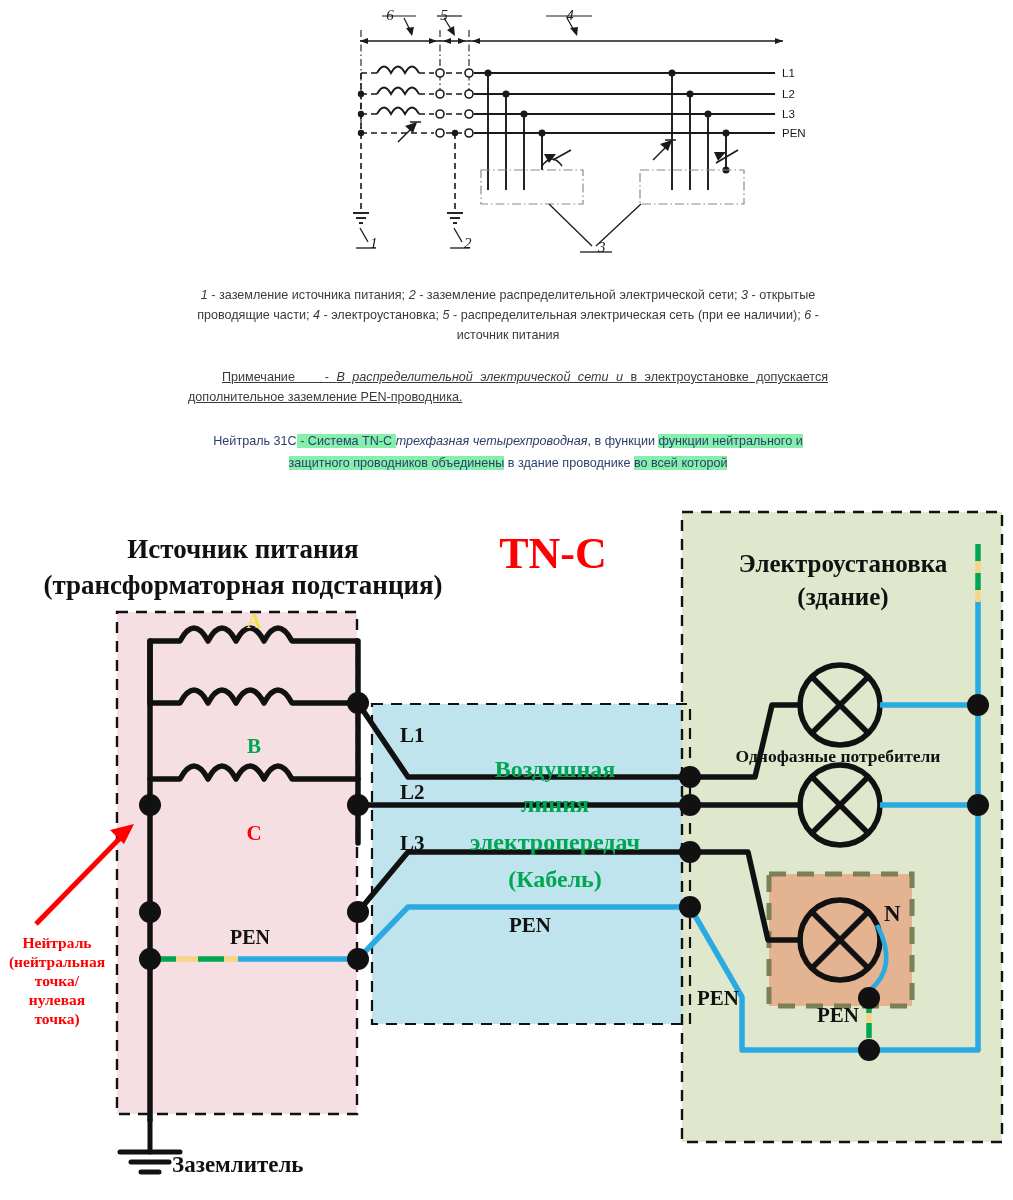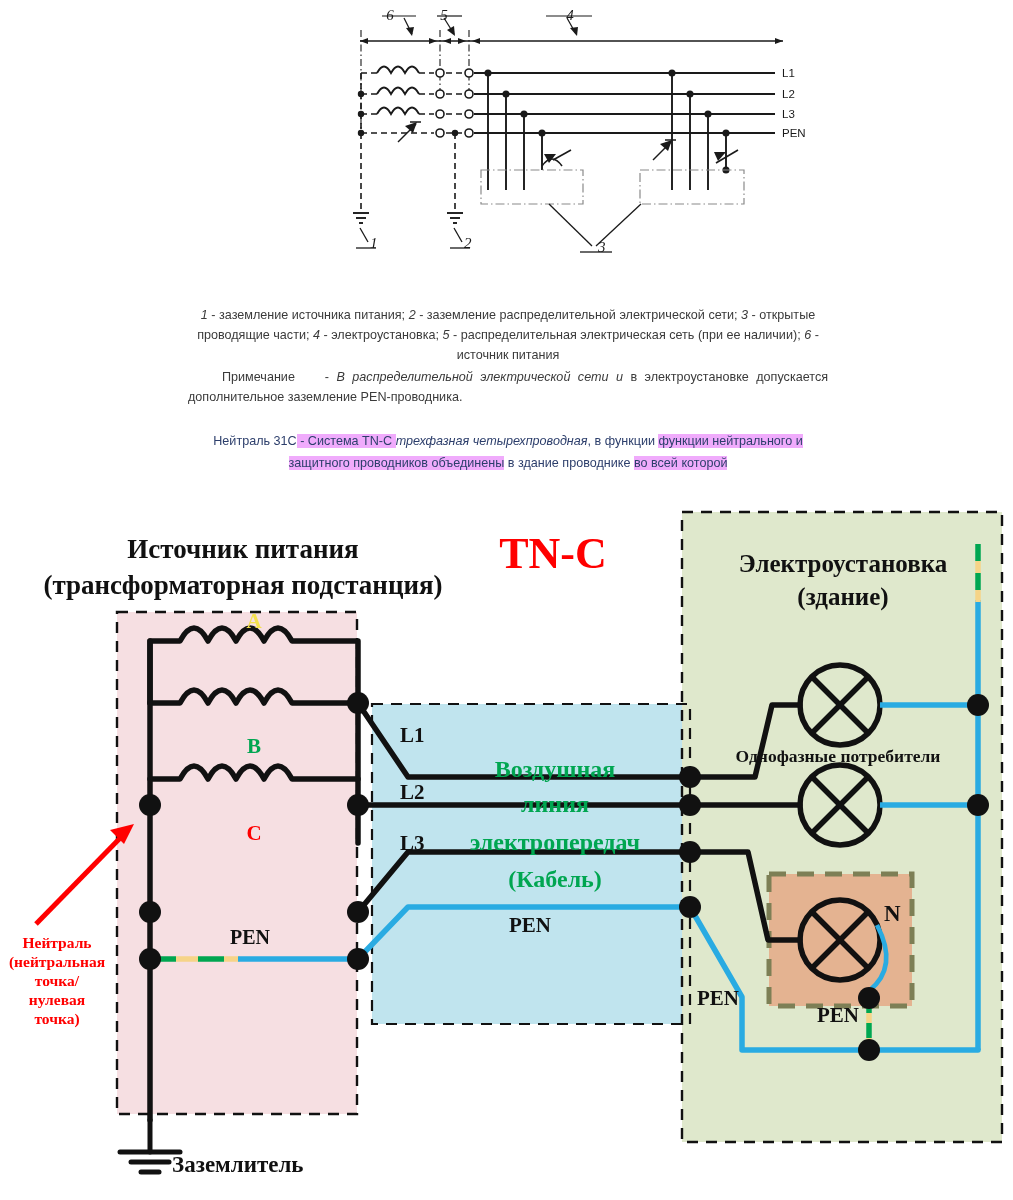--- a/index.html
+++ b/index.html
@@ -7,29 +7,29 @@
        font-family:"Liberation Sans",sans-serif;color:#000;}
   .page{position:relative;width:1013px;height:1200px;}
 
   
   #gost-figure{position:absolute;left:0;top:0;width:1013px;height:265px;}
   #gost-figure svg{display:block;}
 
   
   .caption-block{position:absolute;left:188px;width:640px;
       font-family:"Liberation Sans",sans-serif;font-size:12.6px;color:#3a3a3a;
-      line-height:1.58;text-align:center;margin-top:20px;}
+      line-height:1.58;text-align:center;}
   #legend-caption{top:286px;}
-  #note-caption{top:348px;text-align:justify;text-justify:inter-word;}
+  #note-caption{top:368px;text-align:justify;text-justify:inter-word;text-decoration:underline;}
   #note-caption .ind{display:inline-block;width:34px;}
   .it{font-style:italic;}
 
   #fig-caption{position:absolute;left:188px;top:430px;width:640px;
       font-size:12.6px;color:#2c3e6b;line-height:1.75;text-align:center;}
-  #fig-caption .hl{background:#f0abfc;}
+  #fig-caption .hl{background:#86efac;}
   #fig-caption .it{font-style:italic;}
 
   
   #main-diagram{position:absolute;left:0;top:500px;width:1013px;height:700px;}
   #main-diagram svg{display:block;}
 
   .ttl{font-family:"Liberation Serif",serif;font-weight:bold;}
 </style>
 </head>
 <body>

